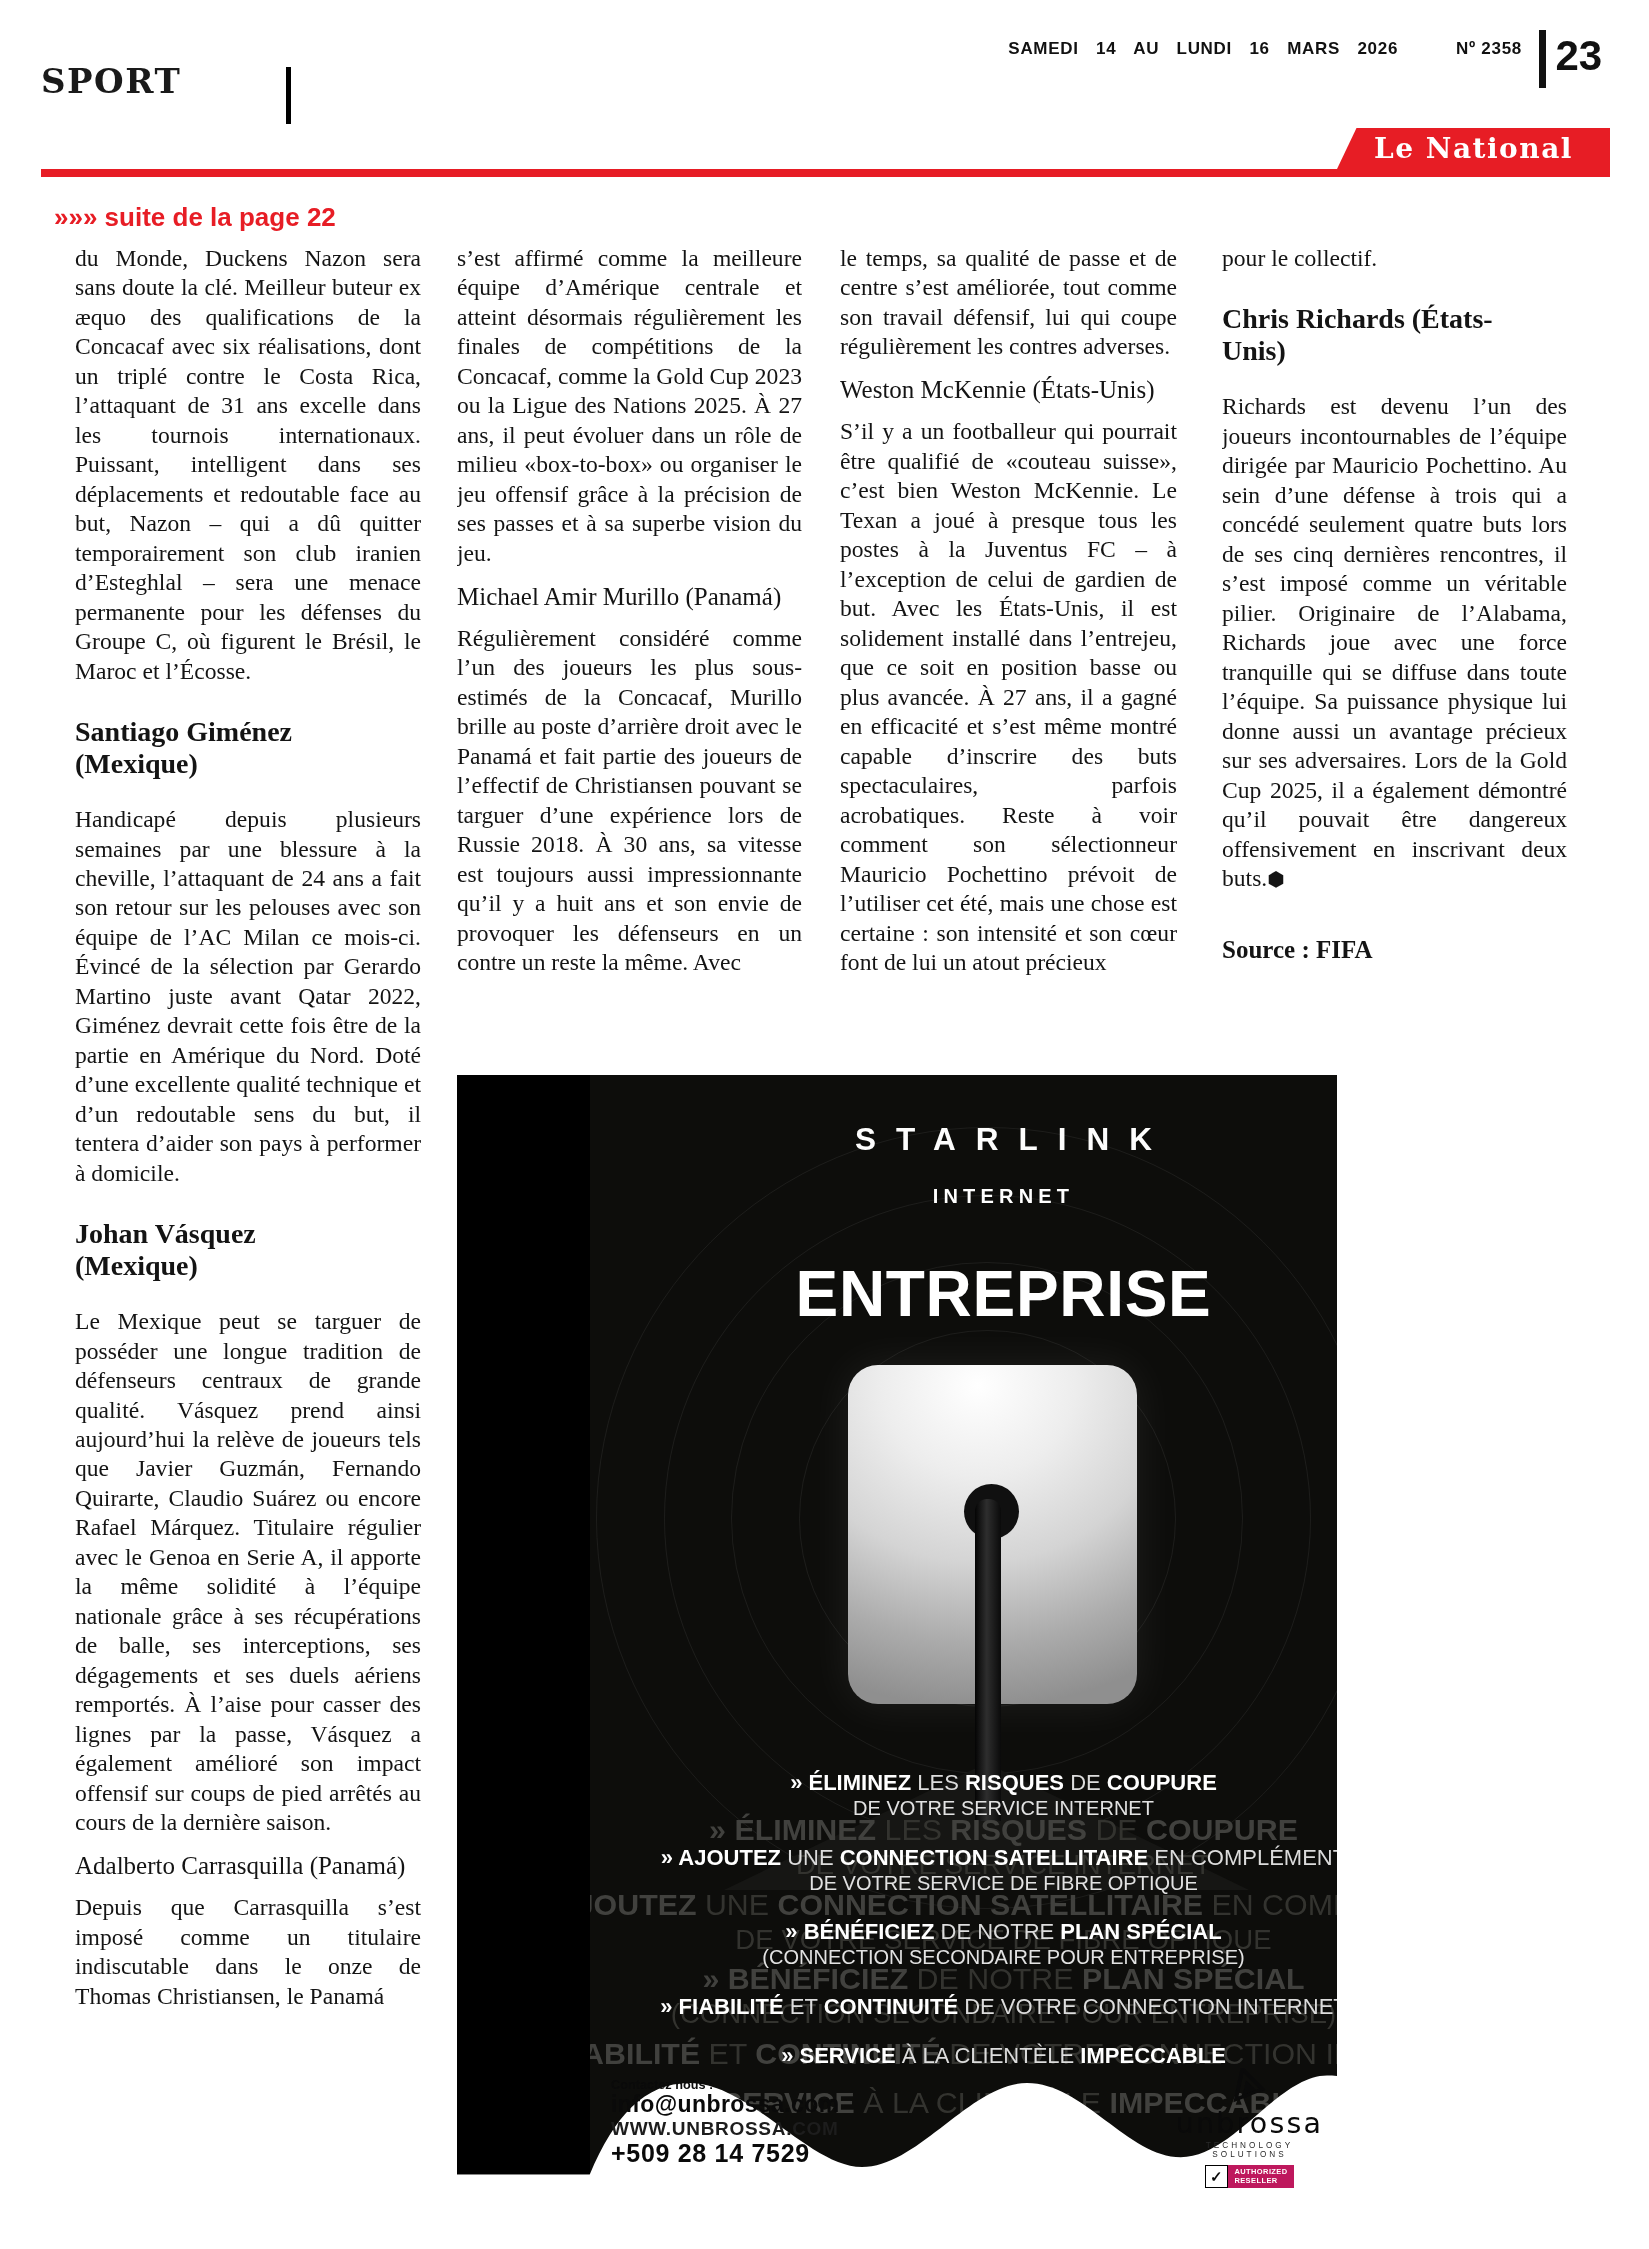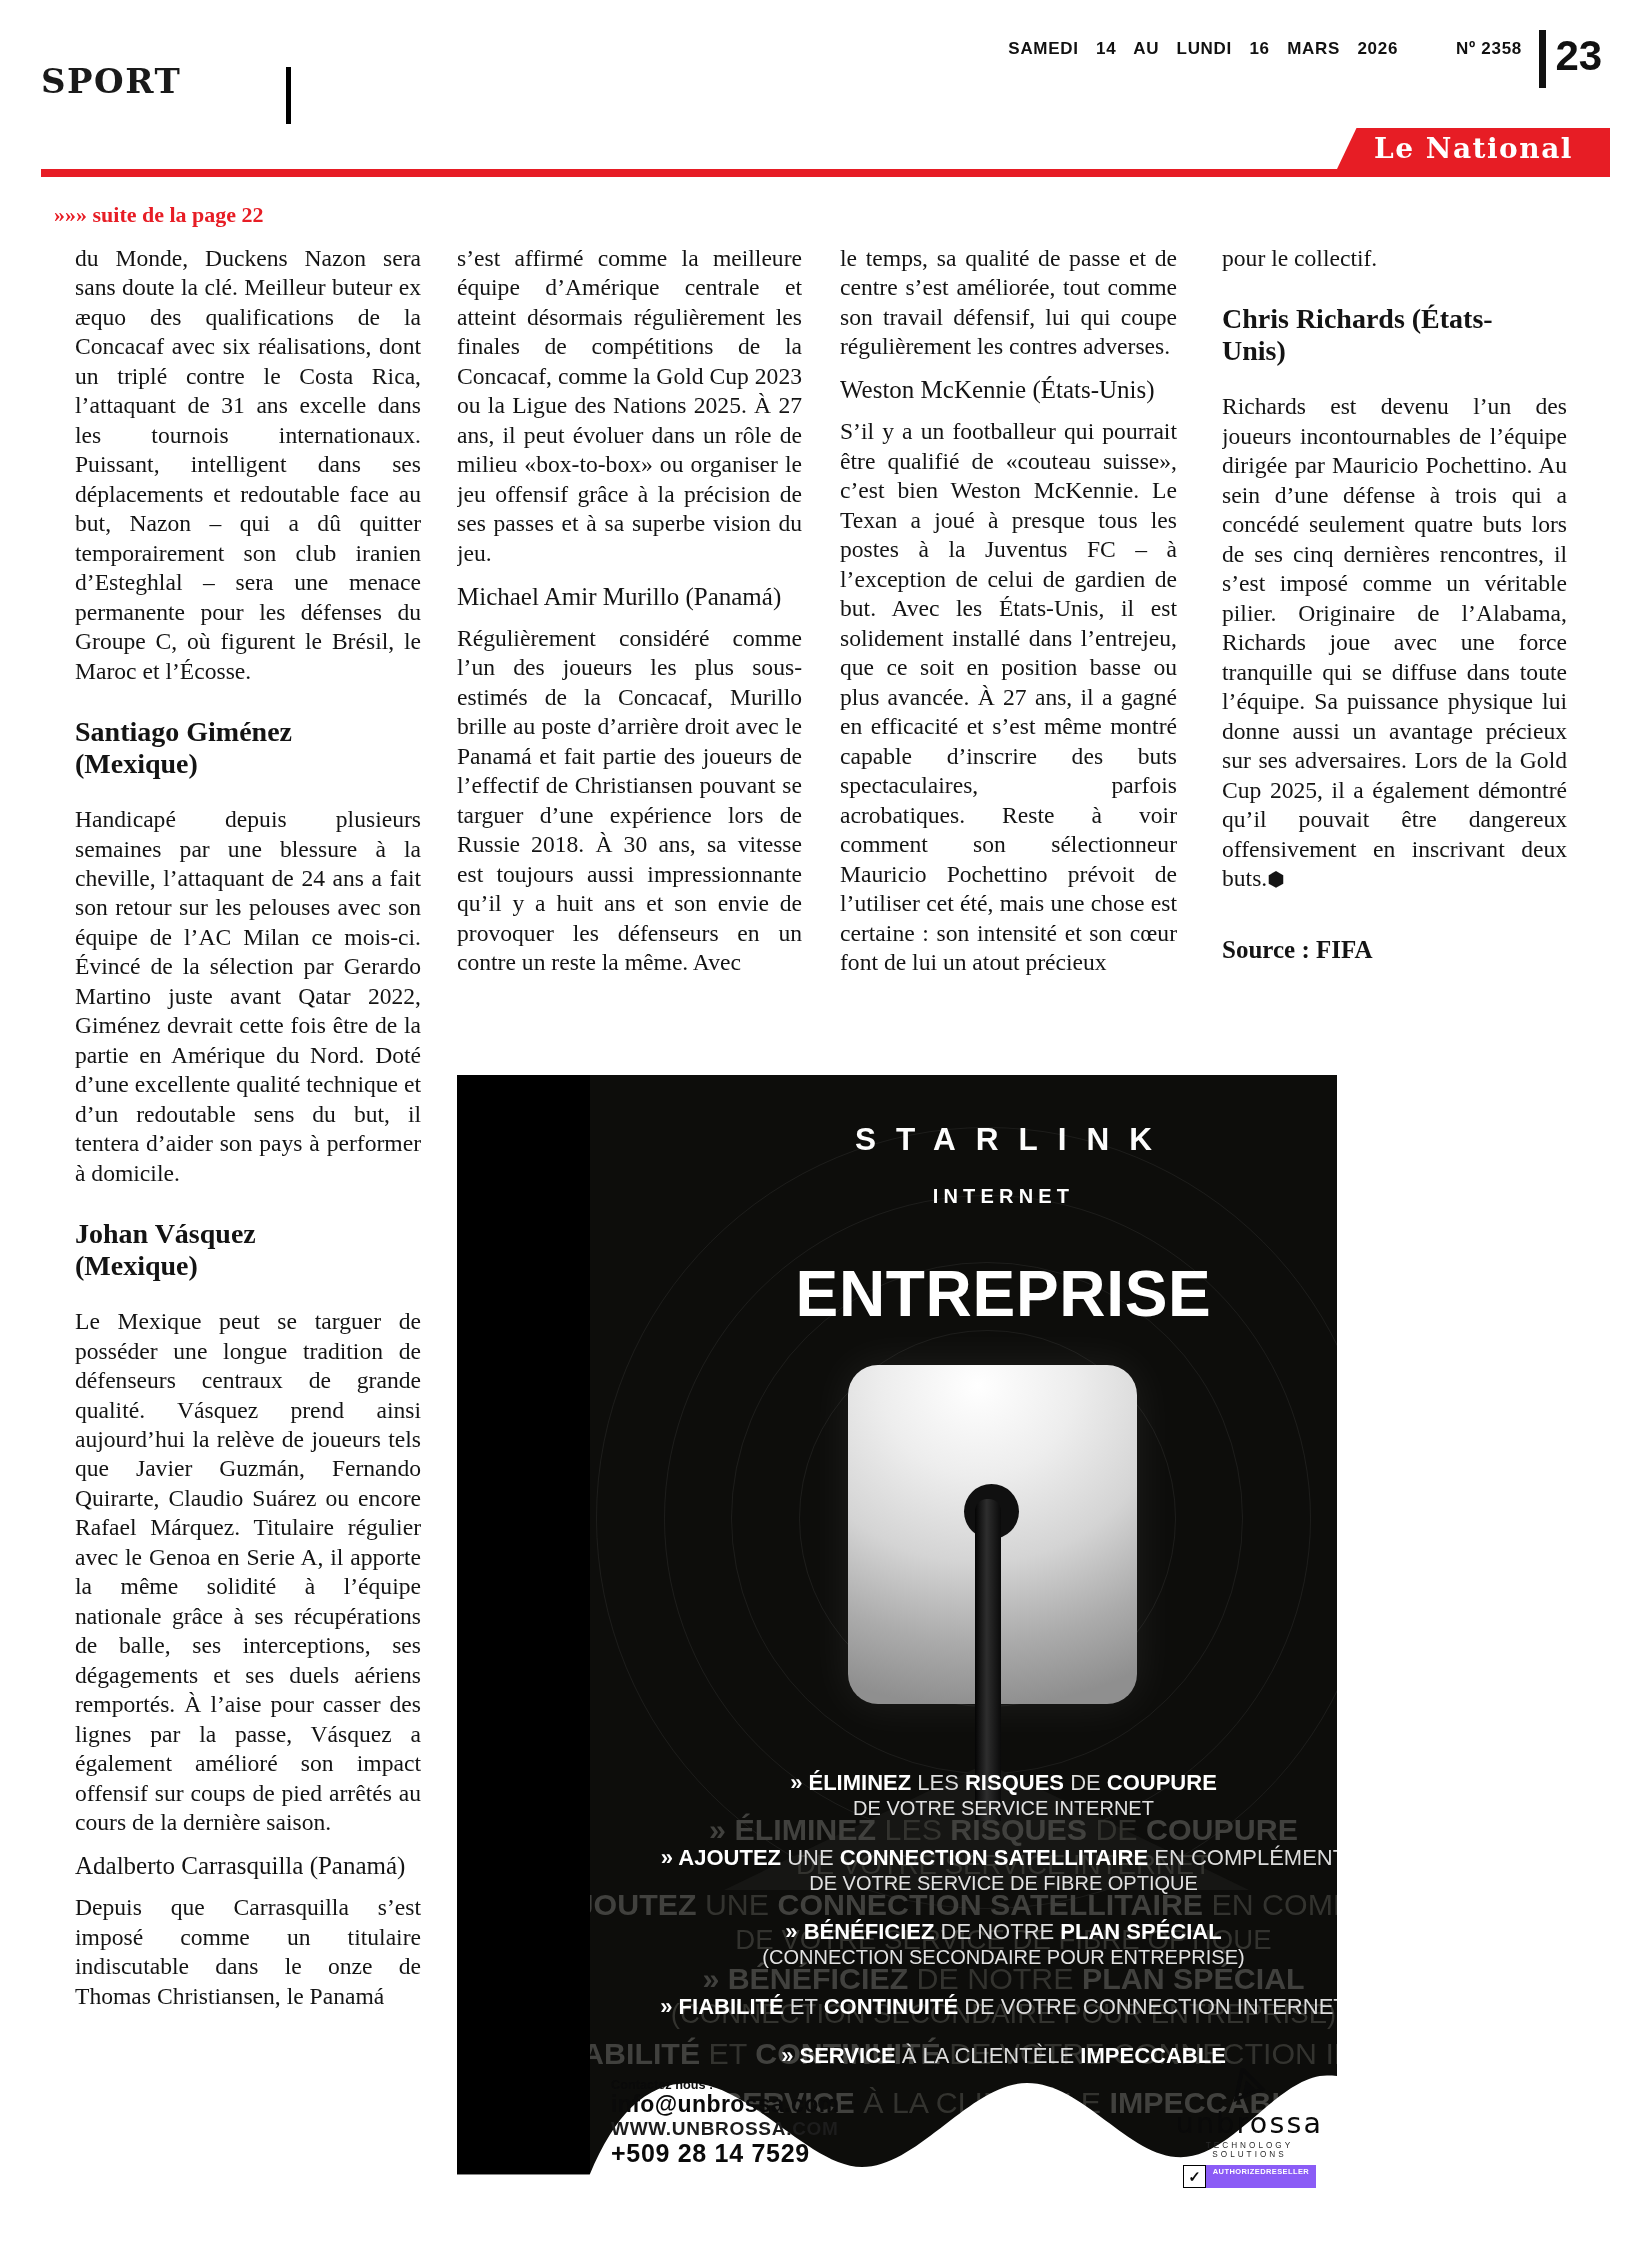--- a/index.html
+++ b/index.html
@@ -16,22 +16,22 @@
   .page-no .bar{width:6.7px;height:58px;background:#111;}
   .page-no .num{font-family:"Liberation Sans",sans-serif;font-weight:800;font-size:42px;line-height:52px;color:#111;}
   .section-title{position:absolute;left:41px;top:61px;font-family:"DejaVu Serif",serif;
                  font-weight:700;font-size:34px;letter-spacing:1.5px;color:#1a1a1a;}
   .section-divider{position:absolute;left:286px;top:67px;width:5.2px;height:57px;background:#000;}
   .red-bar{position:absolute;left:41px;top:169px;width:1569px;height:8.2px;}
   .brand-flag{position:absolute;left:1337px;top:128px;width:273px;height:41px;
               clip-path:polygon(19.5px 0,100% 0,100% 100%,0 100%);
               display:flex;align-items:center;justify-content:center;}
   .brand-flag span{font-family:"DejaVu Serif",serif;font-weight:700;font-size:28px;color:#fff;letter-spacing:1.5px;}
-  .continuation{position:absolute;left:54px;top:202px;font-family:Liberation Serif, serif;
-                font-weight:700;font-size:22px;}
+  .continuation{position:absolute;left:54px;top:202px;font-family:Liberation Sans, sans-serif;
+                font-weight:700;font-size:26px;}
 
   
   .col{position:absolute;top:244px;text-align:justify;}
   #col-1{left:75px;width:346px;}
   #col-2{left:457px;width:345px;max-height:828px;overflow:hidden;}
   #col-3{left:840px;width:337px;max-height:828px;overflow:hidden;}
   #col-4{left:1222px;width:345px;max-height:828px;overflow:hidden;}
   .body-p{margin:0 0 6px 0;font-size:23.6px;line-height:1.25;}
   .col-head{font-weight:700;font-size:28px;line-height:1.13;margin:30px 0 25.5px;text-align:left;white-space:pre-line;}
   .col-subhead{font-weight:400;font-size:25px;line-height:1.2;margin:13.5px 0 12px;text-align:left;}
@@ -72,22 +72,22 @@
   .contact .c-label{font-size:12.7px;font-weight:600;}
   .contact .c-email{font-size:23px;font-weight:800;letter-spacing:0.4px;}
   .contact .c-web{font-size:19px;font-weight:700;letter-spacing:0.7px;color:#1d1d1d;}
   .contact .c-phone{font-size:25px;font-weight:800;letter-spacing:0.7px;}
   .vendor{position:absolute;right:9px;bottom:33px;width:157px;z-index:8;color:#0a0a0a;text-align:center;}
   .vendor .v-name{font-family:"DejaVu Sans",sans-serif;font-weight:400;font-size:28.5px;letter-spacing:2.2px;line-height:1;}
   .vendor .v-tagline{font-size:8.2px;letter-spacing:3px;color:#2a2a2a;margin-top:3px;}
   .v-badge{display:inline-flex;align-items:stretch;margin-top:6px;}
   .v-check{width:21px;height:21px;border:1.5px solid #000;background:#fff;display:flex;align-items:center;justify-content:center;
            font-weight:800;font-size:15px;}
-  .v-badge-text{background:#8b5cf6;color:#fff;font-size:7.5px;font-weight:800;letter-spacing:0.4px;line-height:1.2;
-                display:flex;flex-direction:row;justify-content:center;padding:2.2px 6.7px;text-align:left;}
+  .v-badge-text{background:#be185d;color:#fff;font-size:7.5px;font-weight:800;letter-spacing:0.4px;line-height:1.2;
+                display:flex;flex-direction:column;justify-content:flex-start;padding:2.2px 6.7px;text-align:left;}
   .v-tri{display:block;margin:0 auto 4.5px auto;}
 </style>
 </head>
 <body>
 
 <div class="page">
 
   <div class="header-meta">
     <span class="date">SAMEDI 14 AU LUNDI 16 MARS 2026</span>
     <span class="issue">Nº 2358</span>

